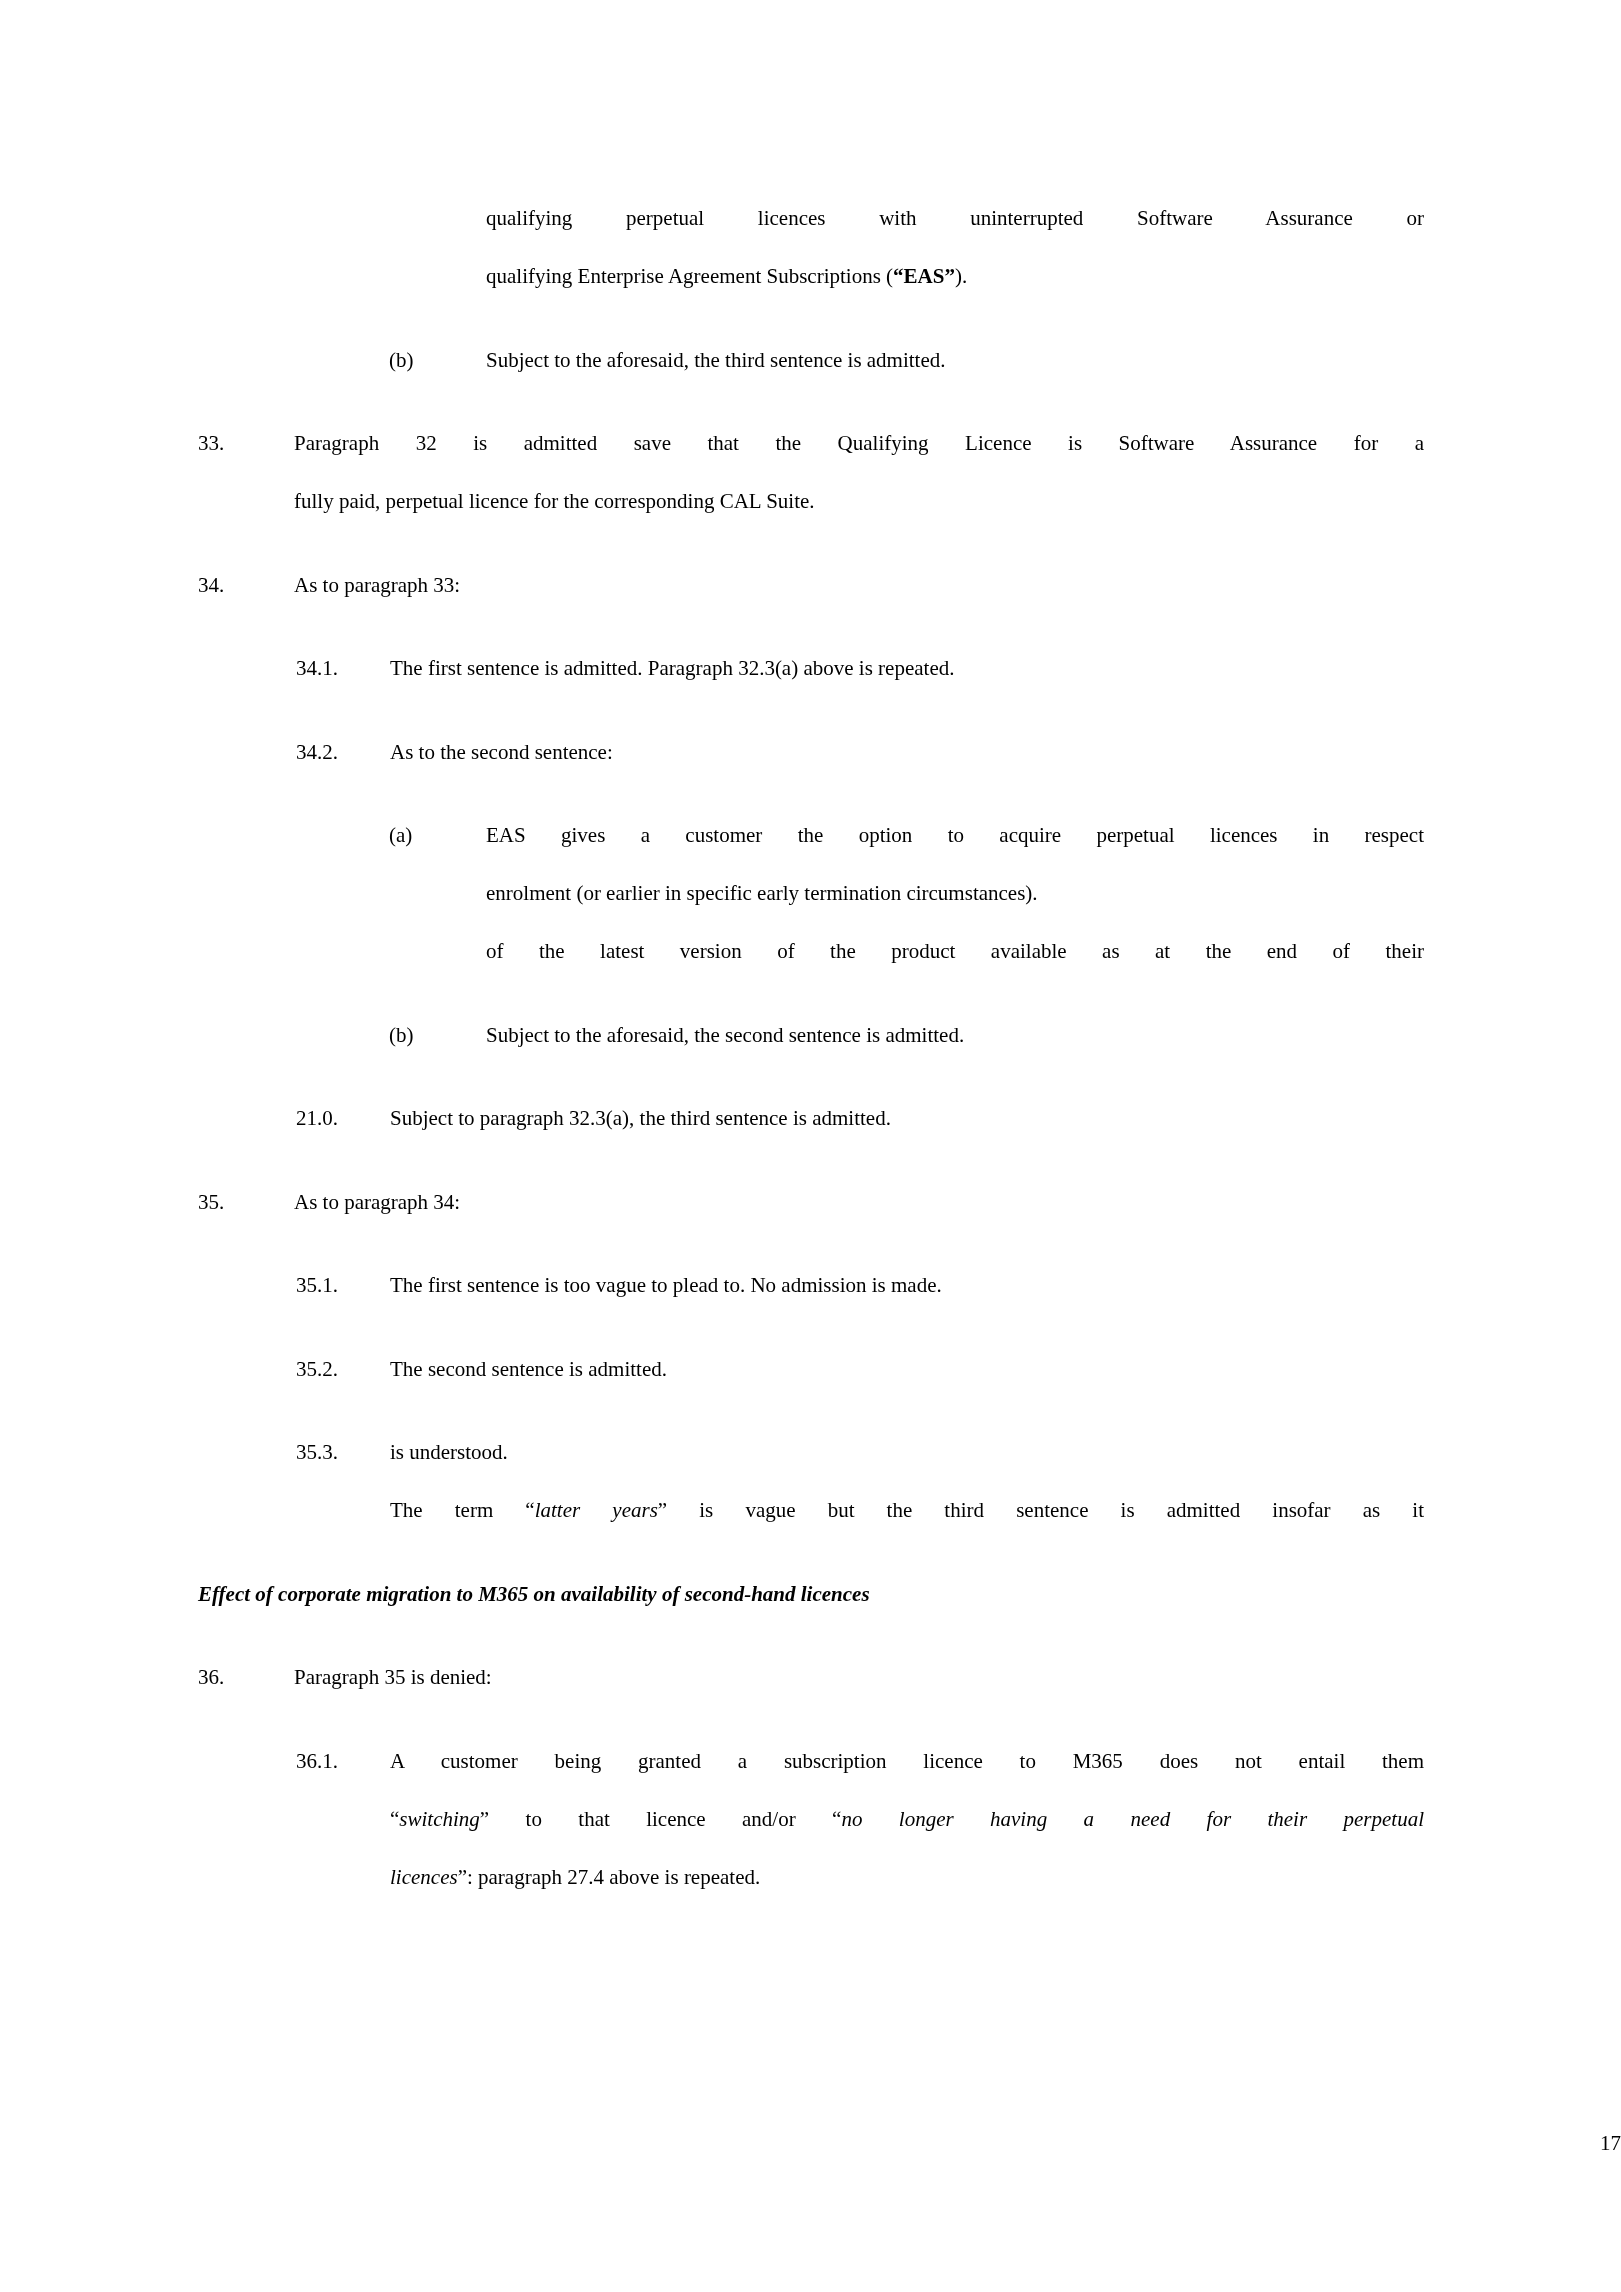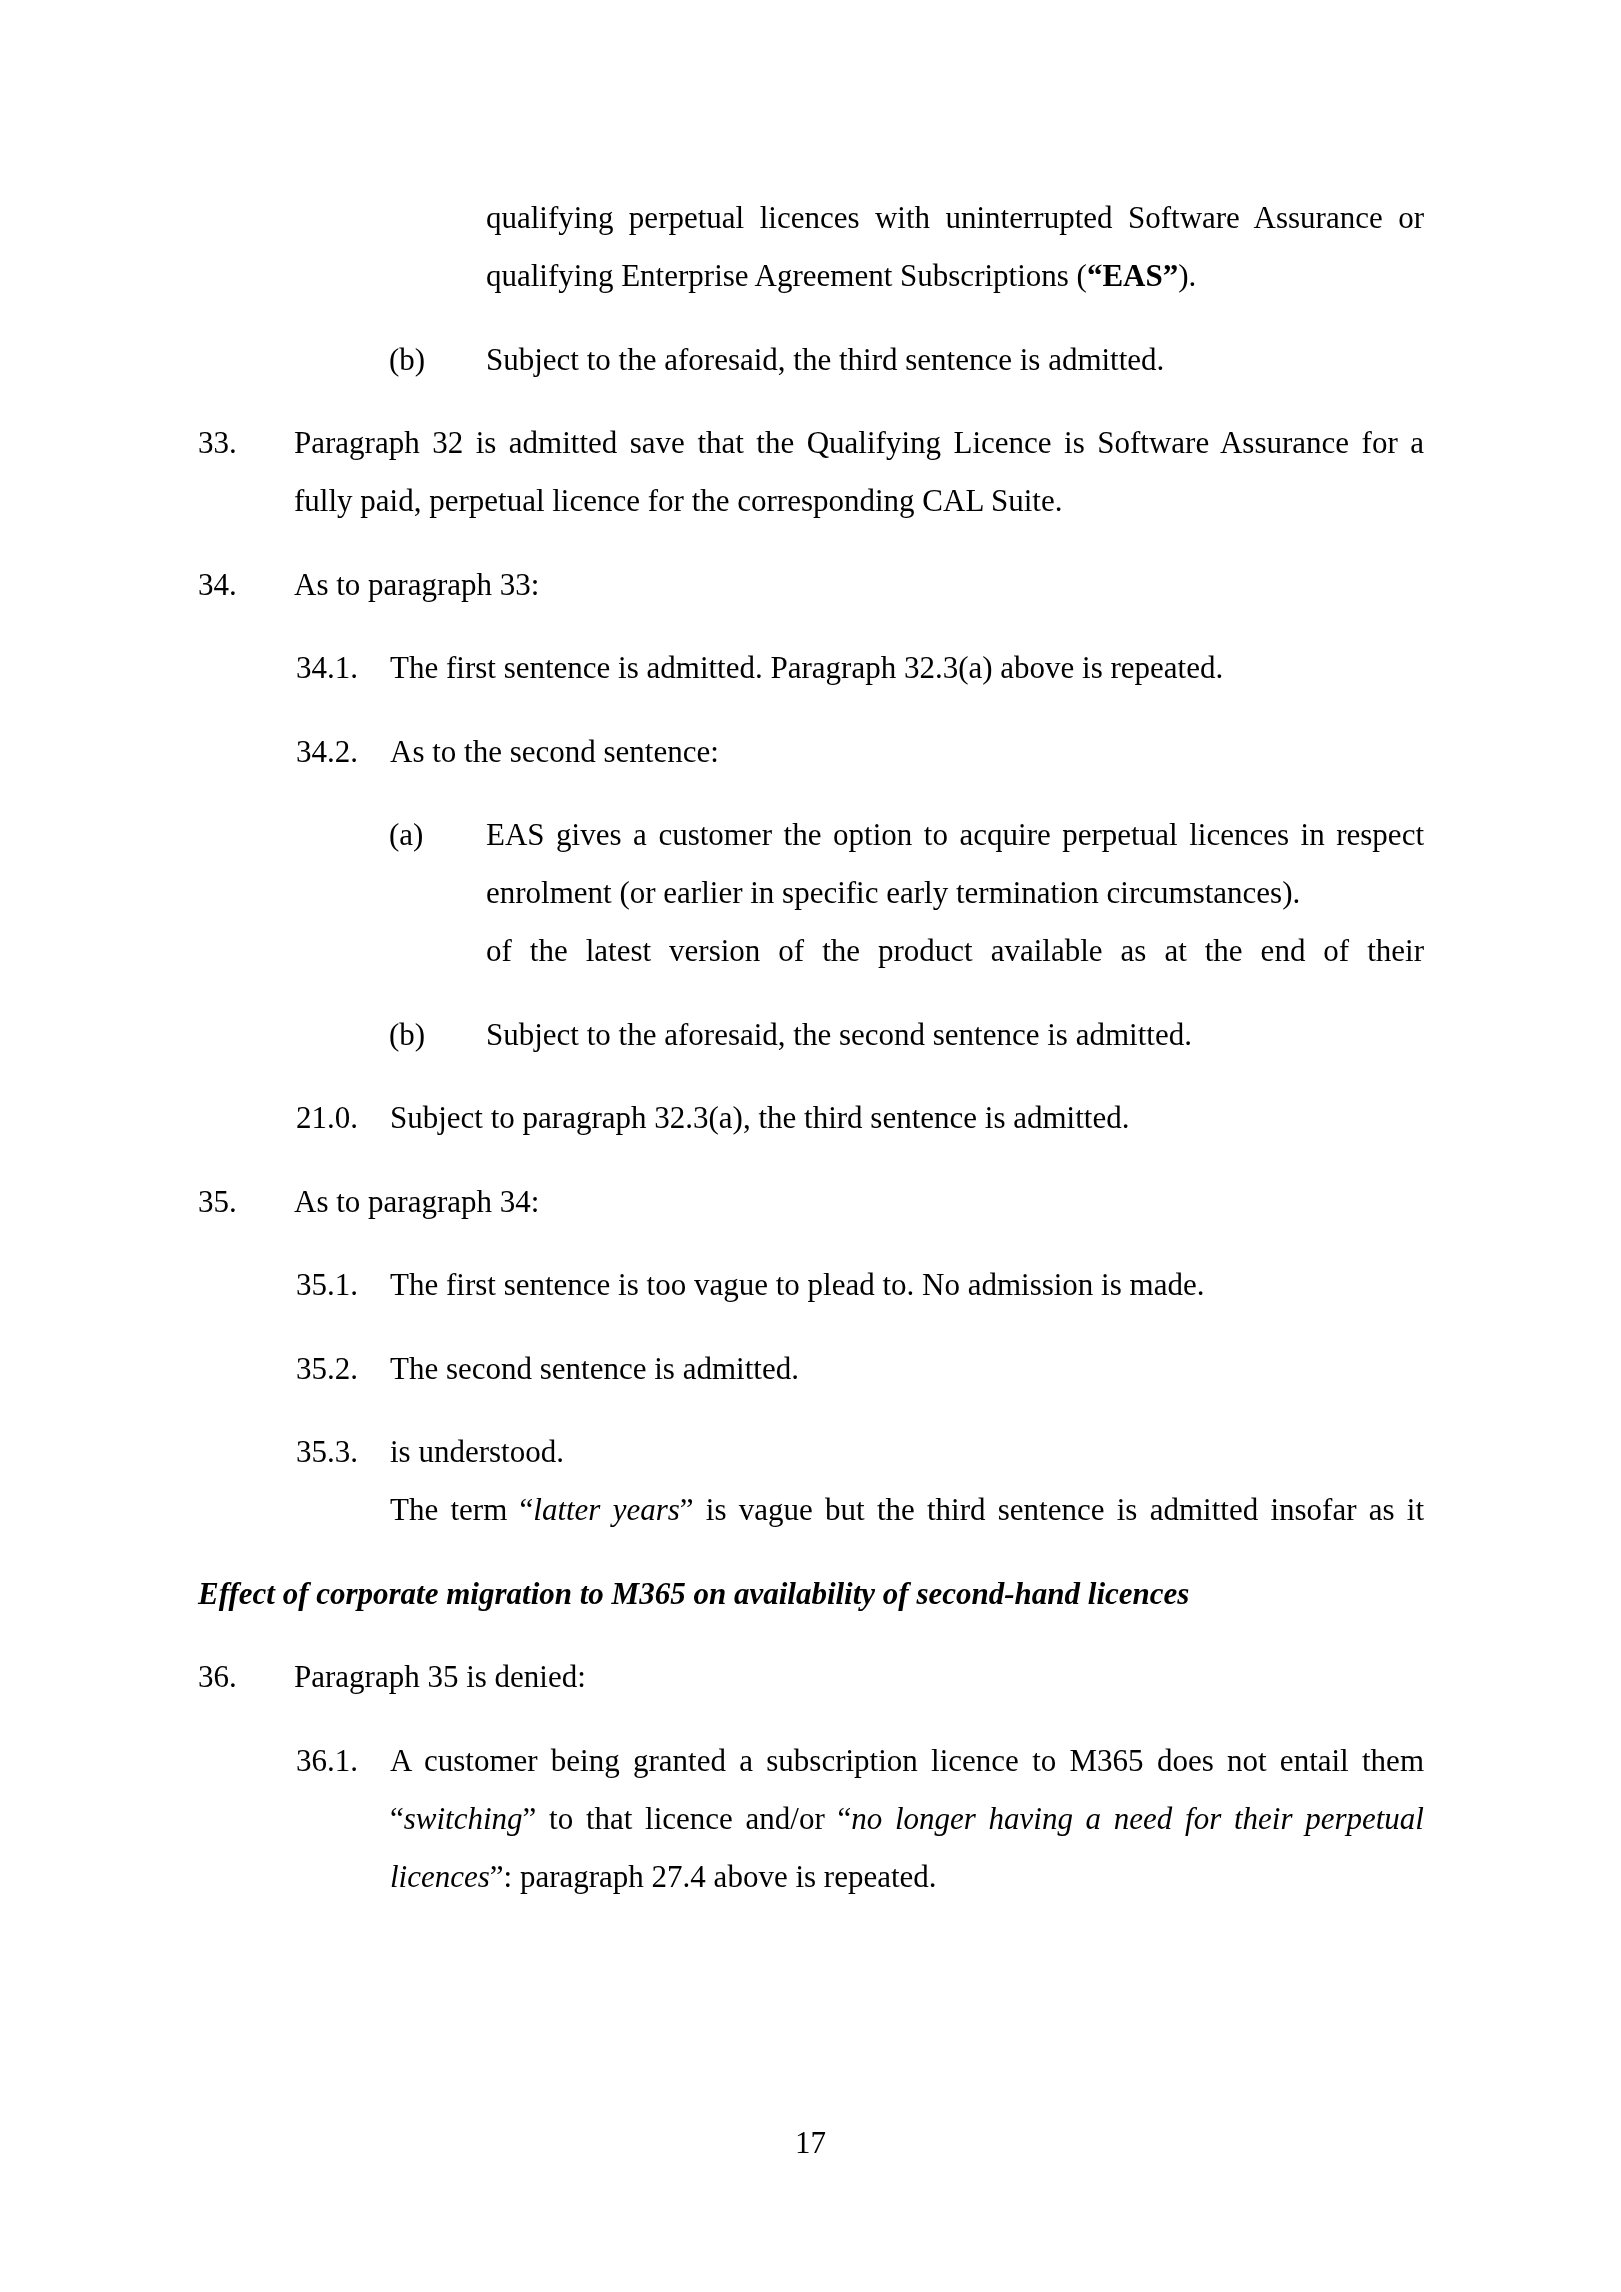--- a/index.html
+++ b/index.html
@@ -3,21 +3,21 @@
 <meta charset="utf-8">
 <style>
   html, body { margin: 0; padding: 0; background: #e8e8e8; }
   .page {
     position: relative;
     width: 1621px;
     height: 2293px;
     background: #ffffff;
     color: #000000;
     font-family: "Liberation Serif", "DejaVu Serif", serif;
-    font-size: 31px;
+    font-size: 21px;
     overflow: hidden;
     margin: 0 auto;
   }
   .doc {
     position: absolute;
     left: 198px;
     top: 189px;
     width: 1226px;
   }
   .para {
@@ -39,21 +39,21 @@
   }
   .line { text-align: left; }
   .line.just { text-align: justify; text-align-last: justify; }
   .b { font-weight: bold; }
   .i { font-style: italic; }
   .page-num {
     position: absolute;
     top: 2114px;
     left: 0;
     width: 100%;
-    text-align: center;
+    text-align: right;
     line-height: 58px;
   }
 </style>
 </head>
 <body>
 
 <div class="page">
   <div class="doc" id="doc-body">
       <div class="para p-cont">
         <div class="line just"><span class="">qualifying perpetual licences with uninterrupted Software Assurance or</span></div>

